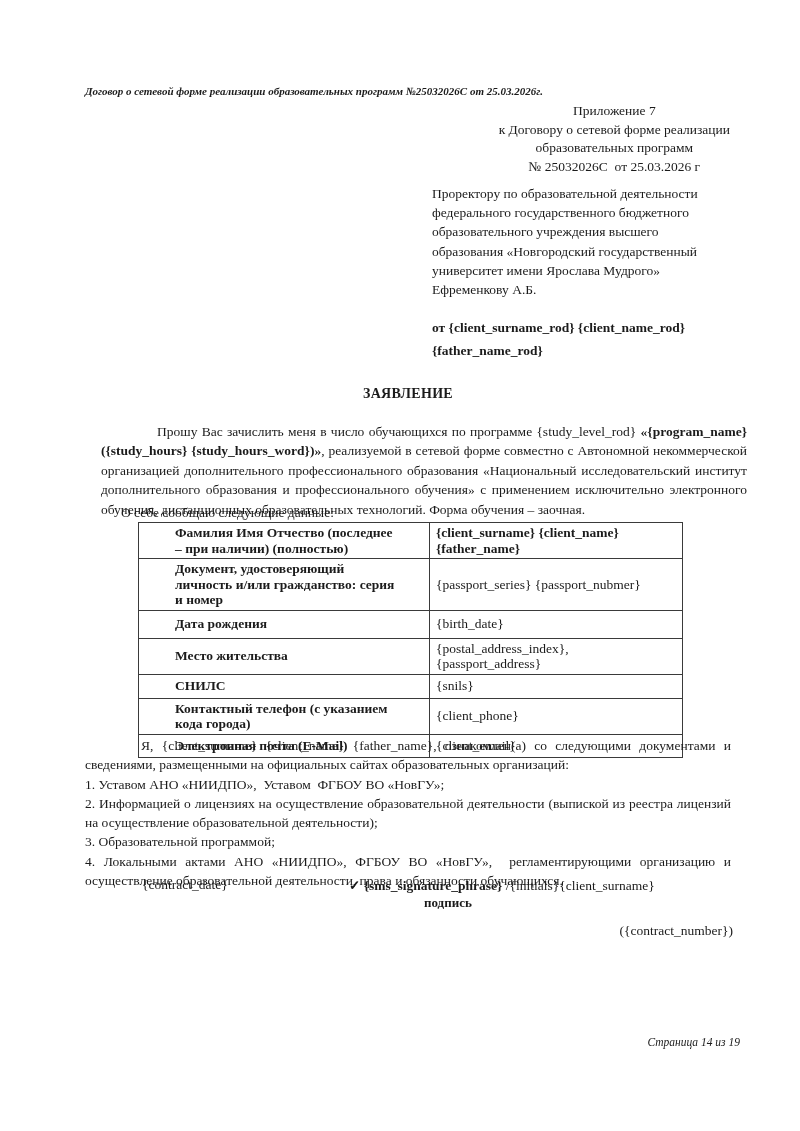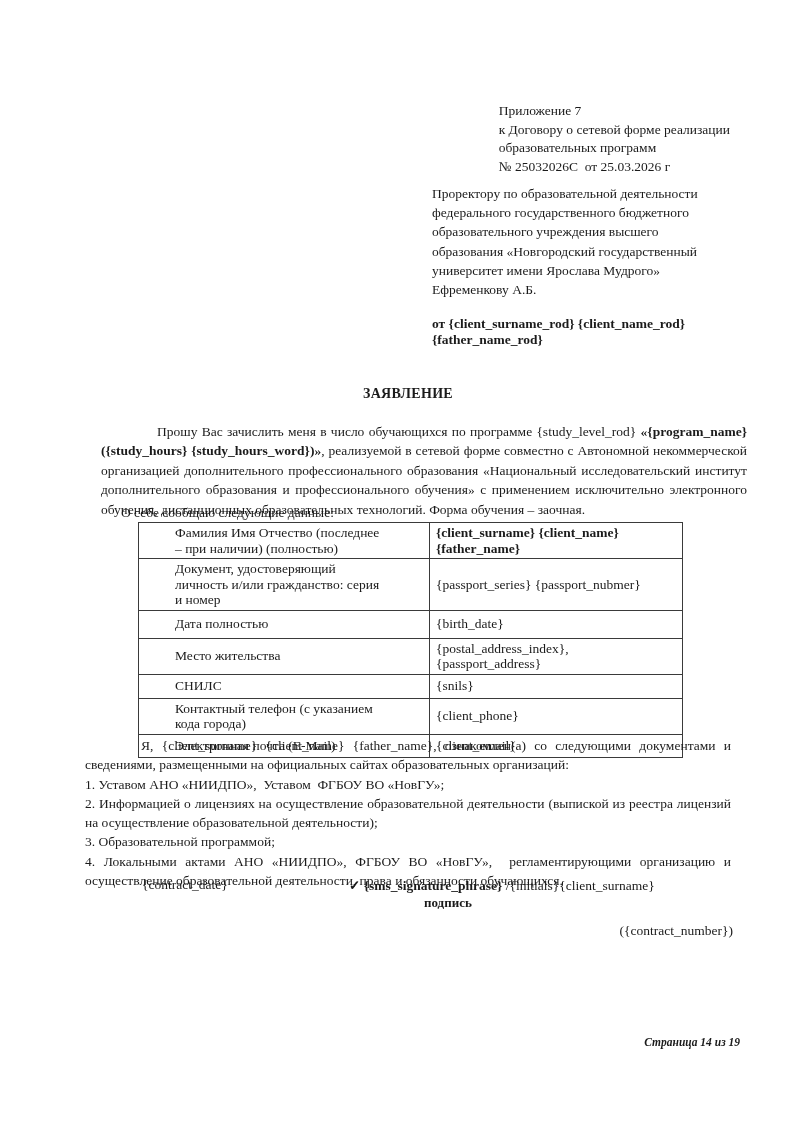--- a/index.html
+++ b/index.html
@@ -13,30 +13,30 @@
   }
   .page{position:absolute;inset:0;background:#fff;}
 
   .contract-line{
     position:absolute;left:85px;top:85px;
     font-size:11px;font-style:italic;font-weight:bold;
     white-space:nowrap;
   }
   .appendix{
     position:absolute;top:102px;right:70px;
-    text-align:left;font-size:13.5px;line-height:18.5px;
+    text-align:center;font-size:13.5px;line-height:18.5px;
     white-space:pre-wrap;
   }
   .addressee{
     position:absolute;left:432px;top:184px;width:310px;
     font-size:13.5px;line-height:19.2px;
   }
   .from-block{
     position:absolute;left:432px;top:316px;width:310px;
-    font-size:13.5px;line-height:16px;font-weight:bold;
+    font-size:13.5px;line-height:23px;font-weight:bold;
   }
   .doc-title{
     position:absolute;left:85px;top:386px;width:646px;
     text-align:center;font-weight:bold;font-size:14px;letter-spacing:.3px;
   }
   .request{
     position:absolute;left:85px;top:406px;width:646px;
     font-size:13.5px;line-height:19.4px;text-align:justify;
     text-indent:56px;margin:16px;
   }
@@ -48,21 +48,21 @@
   table.personal{
     position:absolute;left:138px;top:522px;width:545px;
     border-collapse:collapse;
     font-size:13.5px;line-height:15.5px;
   }
   table.personal td{
     border:1px solid #3a3a3a;
     padding:2px 6px;
     vertical-align:middle;
   }
-  table.personal td.lbl{width:248px;font-weight:normal;padding-left:36px;}
+  table.personal td.lbl{width:248px;font-weight:bold;padding-left:36px;}
   table.personal tr:nth-child(1) td{height:30px;}
   table.personal tr:nth-child(2) td{height:46px;}
   table.personal tr:nth-child(3) td{height:23px;}
   table.personal tr:nth-child(4) td{height:26px;}
   table.personal tr:nth-child(5) td{height:19px;}
   table.personal tr:nth-child(6) td{height:31px;}
   table.personal tr:nth-child(7) td{height:18px;}
   table.personal tr:nth-child(1) td.val{font-weight:bold;}
 
   .ack{
@@ -73,28 +73,29 @@
   .ack p.intro{text-indent:56px;}
   .ack p.item{white-space:pre-wrap;}
 
   .sig-date{position:absolute;left:142px;top:877px;font-size:13.5px;}
   .sig-line{position:absolute;left:349px;top:877px;font-size:13.5px;white-space:nowrap;}
   .sig-line .bold{font-weight:bold;}
   .sig-caption{position:absolute;left:424px;top:895px;font-size:13px;font-weight:bold;}
   .contract-number{position:absolute;top:923px;right:67px;font-size:13.5px;margin-left:7px;}
   .page-footer{
     position:absolute;top:1036px;right:60px;
-    font-size:11.5px;font-weight:bold;font-style:italic;
+    font-size:11.5px;font-weight:normal;font-style:italic;
   }
 </style>
 </head>
 <body>
 
 <div class="page">
 
+  <div class="contract-line">Договор о сетевой форме реализации образовательных программ №25032026С от 25.03.2026г.</div>
 
   <div class="appendix">Приложение 7<br>к Договору о сетевой форме реализации<br>образовательных программ<br>№ 25032026С  от 25.03.2026 г</div>
 
   <div class="addressee">Проректору по образовательной деятельности<br>федерального государственного бюджетного<br>образовательного учреждения высшего<br>образования «Новгородский государственный<br>университет имени Ярослава Мудрого»<br>Ефременкову А.Б.</div>
 
   <div class="from-block">от {client_surname_rod} {client_name_rod}<br>{father_name_rod}</div>
 
   <div class="doc-title">ЗАЯВЛЕНИЕ</div>
 
   <p class="request"><span>Прошу Вас зачислить меня в число обучающихся по программе {study_level_rod} </span><span class="bold">«{program_name} ({study_hours} {study_hours_word})»</span><span>, реализуемой в сетевой форме совместно с Автономной некоммерческой организацией дополнительного профессионального образования «Национальный исследовательский институт дополнительного образования и профессионального обучения» с применением исключительно электронного обучения, дистанционных образовательных технологий. Форма обучения – заочная.</span></p>
@@ -105,21 +106,21 @@
     <tbody>
       <tr>
         <td class="lbl">Фамилия Имя Отчество (последнее<br>– при наличии) (полностью)</td>
         <td class="val">{client_surname} {client_name}<br>{father_name}</td>
       </tr>
       <tr>
         <td class="lbl">Документ, удостоверяющий<br>личность и/или гражданство: серия<br>и номер</td>
         <td class="val">{passport_series} {passport_nubmer}</td>
       </tr>
       <tr>
-        <td class="lbl">Дата полностью</td>
+        <td class="lbl">Дата рождения</td>
         <td class="val">{birth_date}</td>
       </tr>
       <tr>
         <td class="lbl">Место жительства</td>
         <td class="val">{postal_address_index}, {passport_address}</td>
       </tr>
       <tr>
         <td class="lbl">СНИЛС</td>
         <td class="val">{snils}</td>
       </tr>

